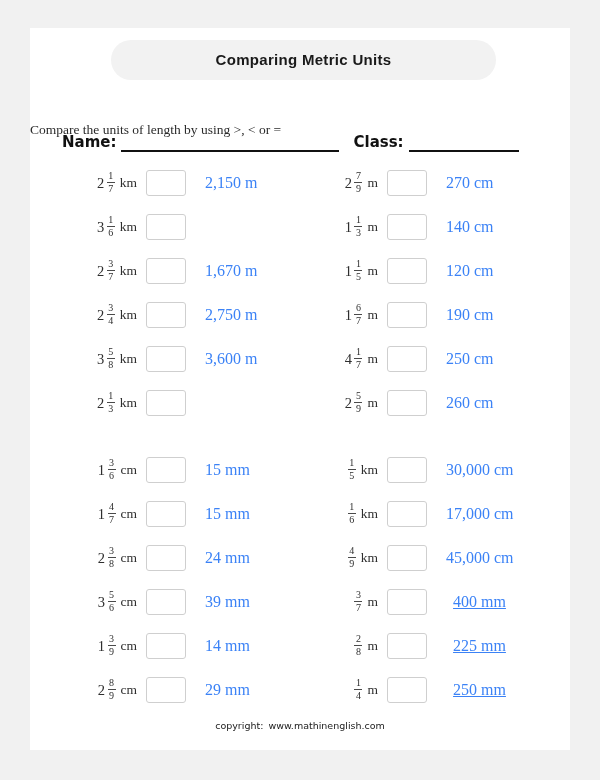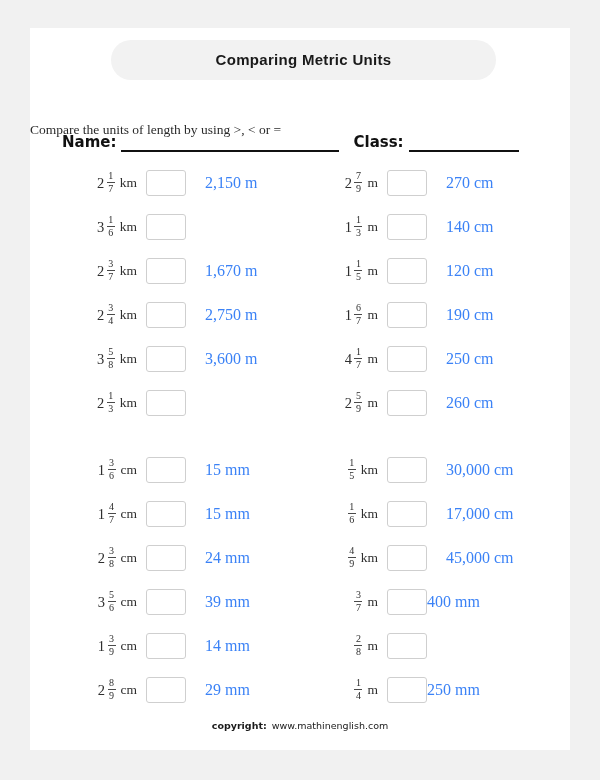--- a/index.html
+++ b/index.html
@@ -162,37 +162,38 @@
 
   .right-term {
     flex: 1;
     font-size: 16px;
     color: #3b82f6;
     padding-left: 19px;
     box-sizing: border-box;
     white-space: nowrap;
   }
   .right-term.align-right {
-    text-align: left;
+    text-align: center;
     padding-left: 0;
     padding-right: 12px;
+    text-decoration: underline;
   }
 
   
   .footer {
     position: absolute;
     left: 0;
     top: 692px;
     width: 540px;
     text-align: center;
     font-family: "DejaVu Sans", sans-serif;
     font-size: 9.5px;
     color: #1a1a1a;
   }
-  .footer .cw { margin-right: 2px; font-weight: bold; }
+  .footer .cw { margin-right: 2px; }
 </style>
 </head>
 <body>
 
 <div class="page">
 
   <div class="title-pill">
     <div class="title-text">Comparing Metric Units</div>
   </div>
 
@@ -500,20 +501,21 @@
         <div class="cell">
           <div class="left-term">
             <span class="frac">
               <span class="num">2</span>
               <span class="bar"></span>
               <span class="den">8</span>
             </span>
             <span class="unit">m</span>
           </div>
           <div class="answer-box"></div>
+          <div class="right-term align-right">225 mm</div>
         </div>
       </div>
       <div class="prow">
         <div class="cell">
           <div class="left-term">
             <span class="whole">2</span>
             <span class="frac">
               <span class="num">8</span>
               <span class="bar"></span>
               <span class="den">9</span>

